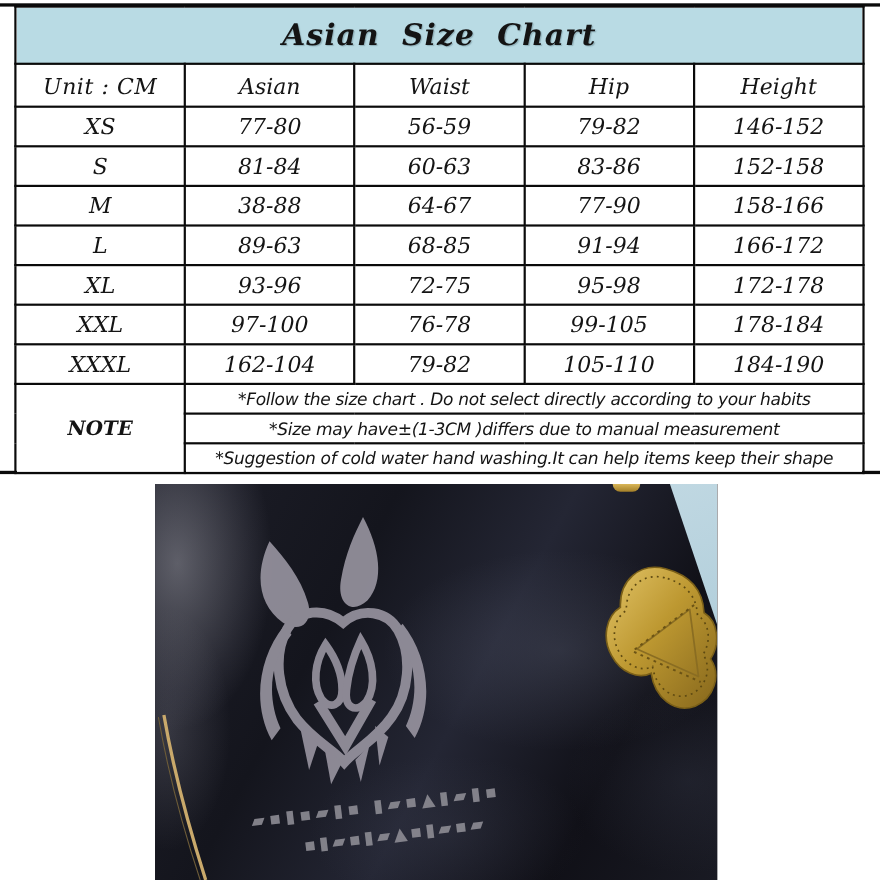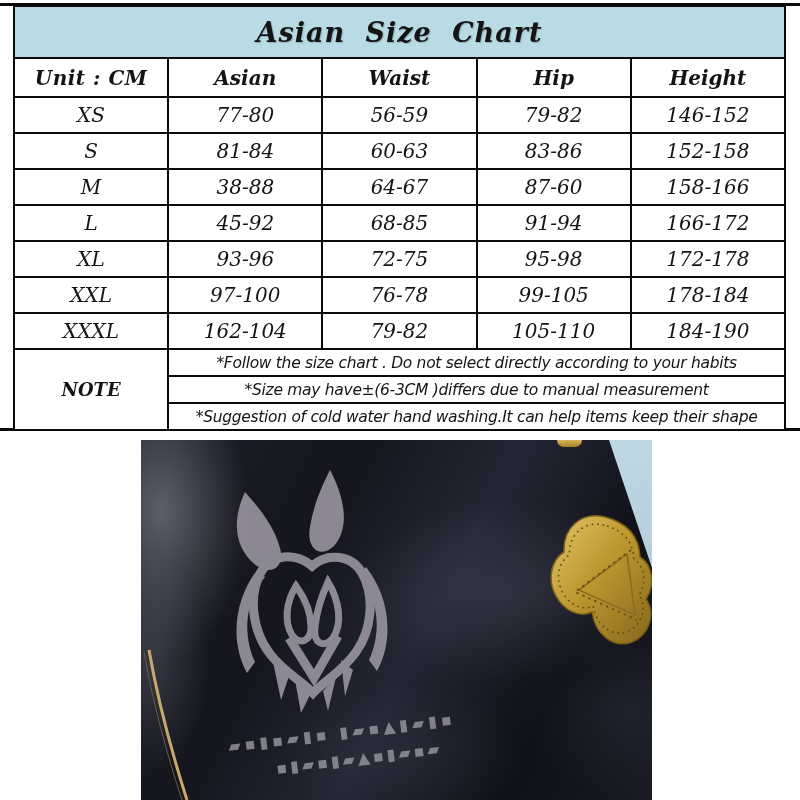--- a/index.html
+++ b/index.html
@@ -10,21 +10,21 @@
   .edge-line.bottom{top:428px;}
 
   
   table.size-chart{position:absolute;left:13px;top:5px;width:773px;
     border-collapse:collapse;table-layout:fixed;}
   table.size-chart td{border:2px solid #0a0a0a;padding:0;text-align:center;
     vertical-align:middle;font-style:italic;color:#141414;overflow:hidden;}
   td.title-cell{height:50px;background:#b9dbe4;color:#ffffff;font-size:27px;
     font-weight:bold;letter-spacing:1px;word-spacing:10px;
     text-shadow:1px 1px 1px rgba(110,140,150,.55);}
-  tr.head-row td{height:37px;font-size:20px;font-weight:700;background:#ffffff;}
+  tr.head-row td{height:37px;font-size:20px;font-weight:400;background:#ffffff;}
   td.unit-cell{background:#b9dbe4;color:#f3f8fa;font-size:16px;font-weight:bold;
     text-align:left;padding-left:8px;letter-spacing:.5px;}
   tr.data-row td{height:34px;font-size:20px;background:#ffffff;}
   tr.note-row td{height:25px;background:#ffffff;margin-top:20px;}
   td.note-label{font-size:18px;font-weight:bold;text-align:left;padding-left:16px;}
   td.note-text{font-family:"DejaVu Sans", sans-serif;font-style:italic;font-size:15.5px;
     text-align:left;padding-left:5px;letter-spacing:-0.3px;white-space:nowrap;}
 
   
   .photo{position:absolute;left:141px;top:440px;width:511px;height:360px;overflow:hidden;
@@ -81,26 +81,26 @@
       <td>S</td>
       <td>81-84</td>
       <td>60-63</td>
       <td>83-86</td>
       <td>152-158</td>
     </tr>
     <tr class="data-row">
       <td>M</td>
       <td>38-88</td>
       <td>64-67</td>
-      <td>87-60</td>
+      <td>77-90</td>
       <td>158-166</td>
     </tr>
     <tr class="data-row">
       <td>L</td>
-      <td>45-92</td>
+      <td>89-63</td>
       <td>68-85</td>
       <td>91-94</td>
       <td>166-172</td>
     </tr>
     <tr class="data-row">
       <td>XL</td>
       <td>93-96</td>
       <td>72-75</td>
       <td>95-98</td>
       <td>172-178</td>
@@ -117,21 +117,21 @@
       <td>162-104</td>
       <td>79-82</td>
       <td>105-110</td>
       <td>184-190</td>
     </tr>
     <tr class="note-row">
       <td rowspan="3" class="note-label">NOTE</td>
       <td colspan="4" class="note-text">*Follow the size chart . Do not select directly according to your habits</td>
     </tr>
     <tr class="note-row">
-      <td colspan="4" class="note-text">*Size may have±(6-3CM )differs due to manual measurement</td>
+      <td colspan="4" class="note-text">*Size may have±(1-3CM )differs due to manual measurement</td>
     </tr>
     <tr class="note-row">
       <td colspan="4" class="note-text">*Suggestion of cold water hand washing.It can help items keep their shape</td>
     </tr>
   </tbody>
     </table>
 
   <div class="photo">
     <div class="blue-corner"></div>
     <div class="gold-button"></div>

